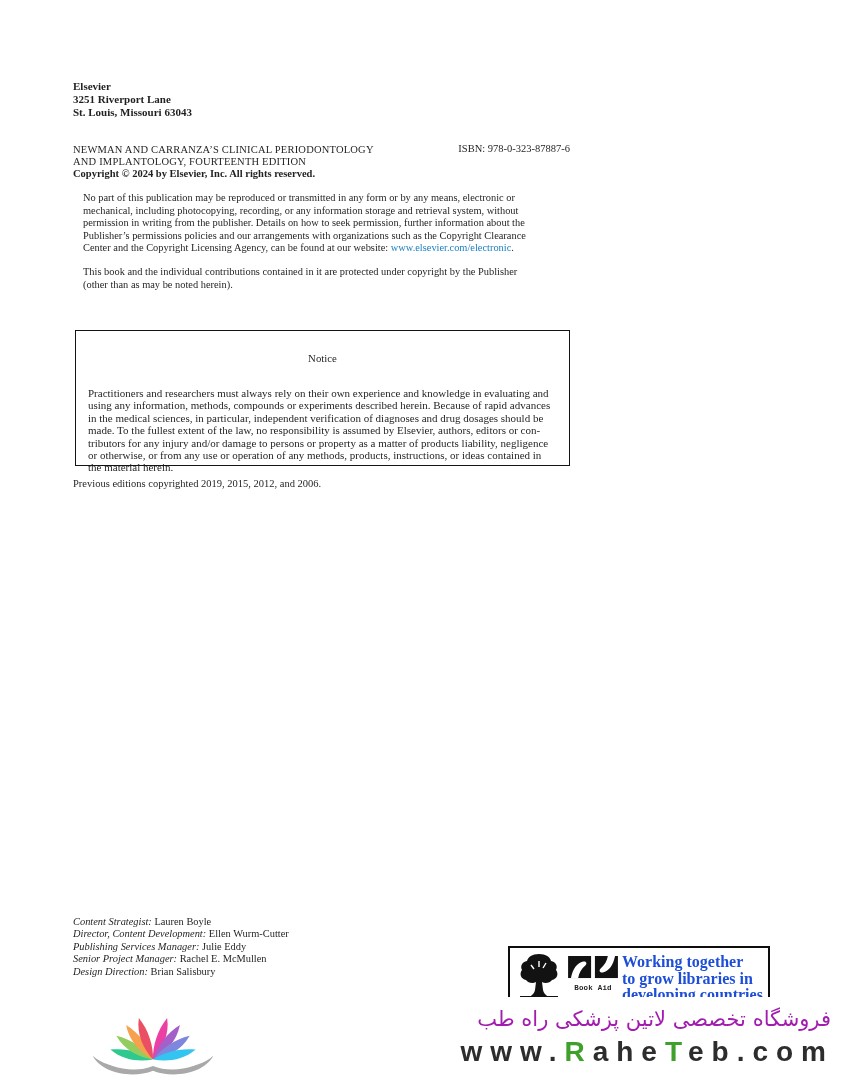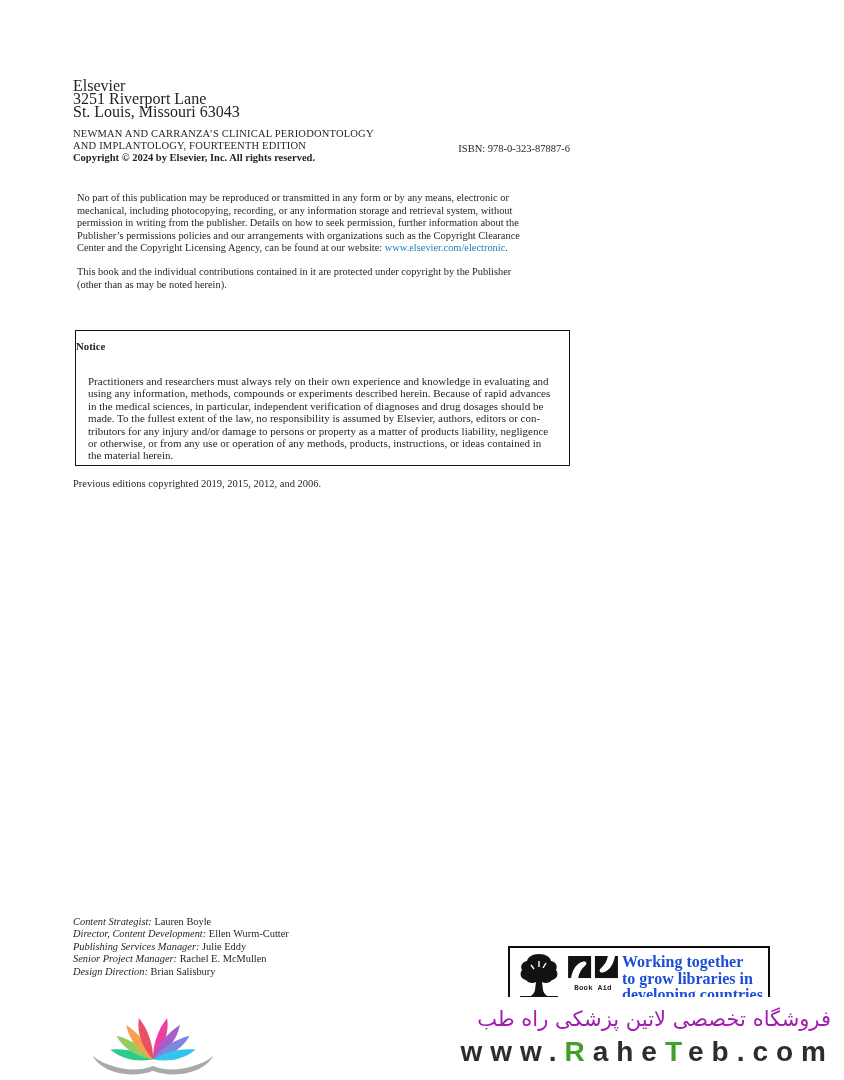--- a/index.html
+++ b/index.html
@@ -15,51 +15,50 @@
     background:#ffffff;
     margin:0 auto;
     overflow:hidden;
     font-family:"Liberation Serif","DejaVu Serif",serif;
     color:var(--text);
   }
   .pre{white-space:pre;}
 
   .address{
     position:absolute;left:73px;top:80px;
-    font-size:16px;line-height:12.8px;
+    font-size:11px;line-height:12.8px;font-weight:bold;
   }
 
   .title-block{
-    position:absolute;left:73px;top:128px;
+    position:absolute;left:73px;top:144px;
     font-size:10.5px;line-height:11.8px;letter-spacing:.2px;
   }
   .copyright-line{font-weight:bold;letter-spacing:0;}
   .isbn{
     position:absolute;top:143px;right:274px;
     font-size:10.5px;
   }
 
   .para{
-    position:absolute;left:77px;
+    position:absolute;left:83px;
     font-size:10.4px;line-height:12.5px;
   }
   .para a{color:var(--link);text-decoration:none;}
   #para-permissions{top:192px;}
   #para-protection{top:266px;}
 
   .notice-box{
     position:absolute;left:75px;top:330px;
     width:495px;height:136px;
     border:1.5px solid #141414;
   }
   .notice-title{
-    text-align:left;
+    text-align:center;
     font-size:10.8px;
-    margin-top:9px;
-    font-weight:bold;
+    margin-top:21px;
   }
   .notice-body{
     margin:23px 12px 0 12px;
     font-size:11px;line-height:12.4px;
   }
 
   .editions{
     position:absolute;left:73px;top:478px;
     font-size:10.5px;
   }

